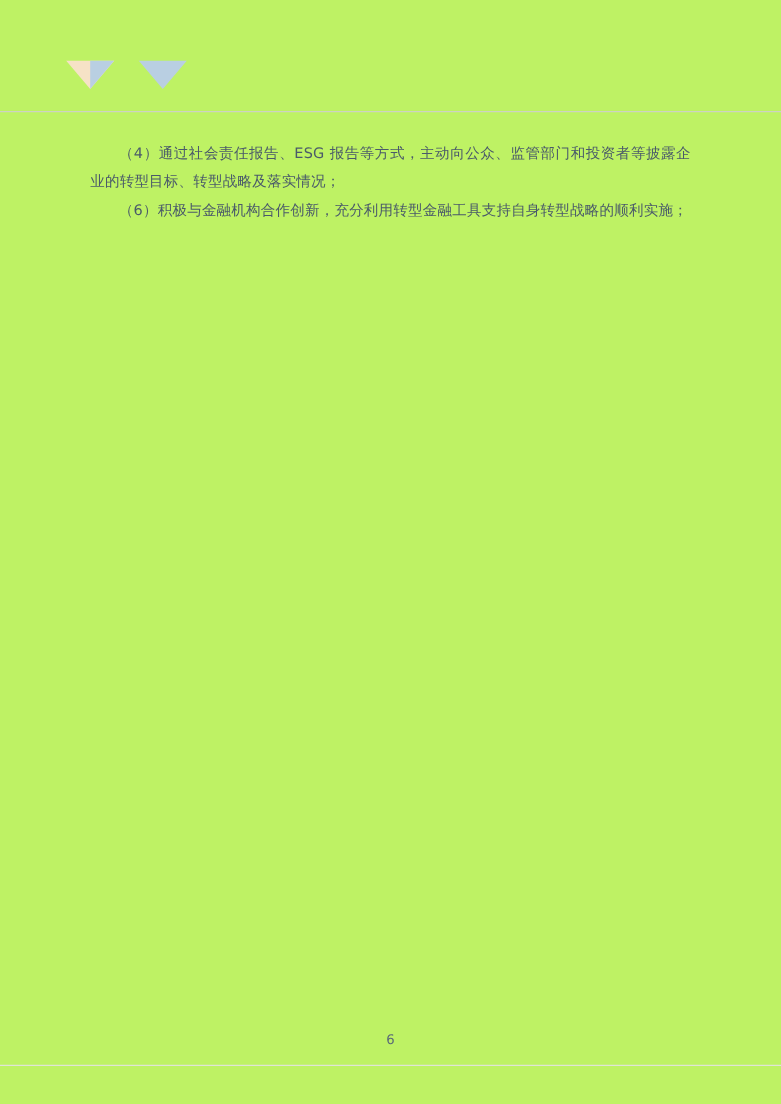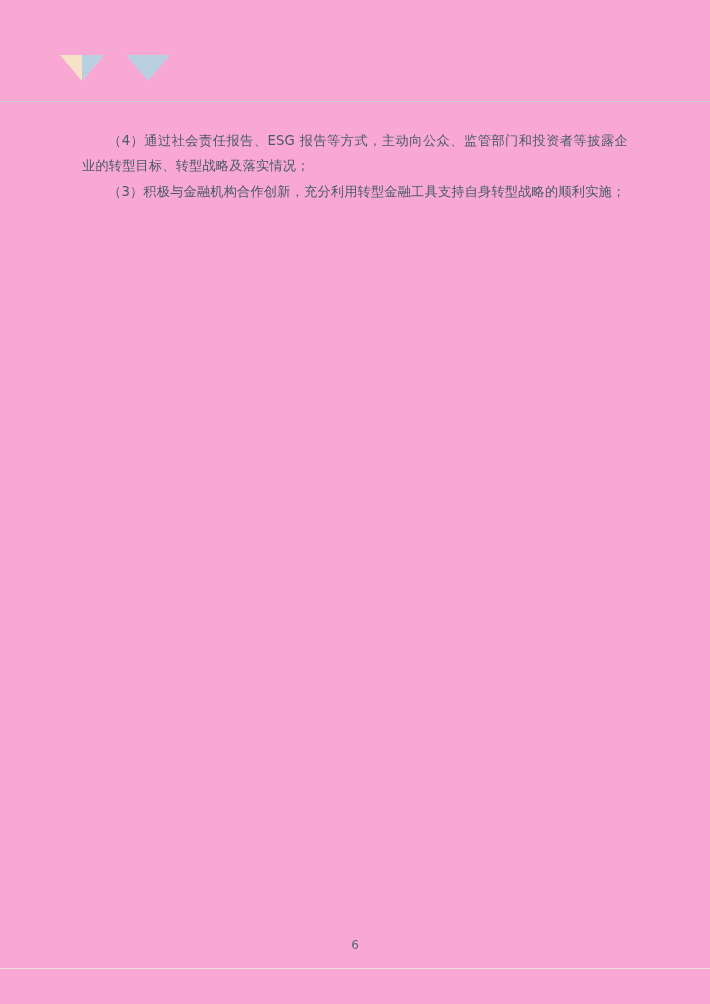--- a/index.html
+++ b/index.html
@@ -7,21 +7,21 @@
     padding: 0;
     background: #ffffff;
   }
   body {
     font-family: "DejaVu Sans", "Liberation Sans", sans-serif;
   }
   .page {
     position: relative;
     width: 710px;
     height: 1004px;
-    background: #f9a8d4;
+    background: #bef264;
     overflow: hidden;
     box-sizing: border-box;
     padding-left: 48px;
   }
   
   .deco {
     position: absolute;
     top: 55px;
     left: 60px;
     width: 200px;
@@ -86,19 +86,19 @@
       <polygon points="0,0 44,0 22,26" fill="#f6e2c6"></polygon>
       <polygon points="22,0 44,0 22,26" fill="#b9cfe2"></polygon>
       <polygon points="66,0 110,0 88,26" fill="#b9cfe2"></polygon>
     </svg>
   </div>
 
   <div class="header-rule"></div>
 
   <div class="content">
     <p class="para indent">（4）通过社会责任报告、ESG 报告等方式，主动向公众、监管部门和投资者等披露企业的转型目标、转型战略及落实情况；</p>
-    <p class="para indent">（3）积极与金融机构合作创新，充分利用转型金融工具支持自身转型战略的顺利实施；</p>
+    <p class="para indent">（6）积极与金融机构合作创新，充分利用转型金融工具支持自身转型战略的顺利实施；</p>
   </div>
 
   <div class="footer">6</div>
   <div class="footer-rule"></div>
 
 </div>
 
 </body></html>

